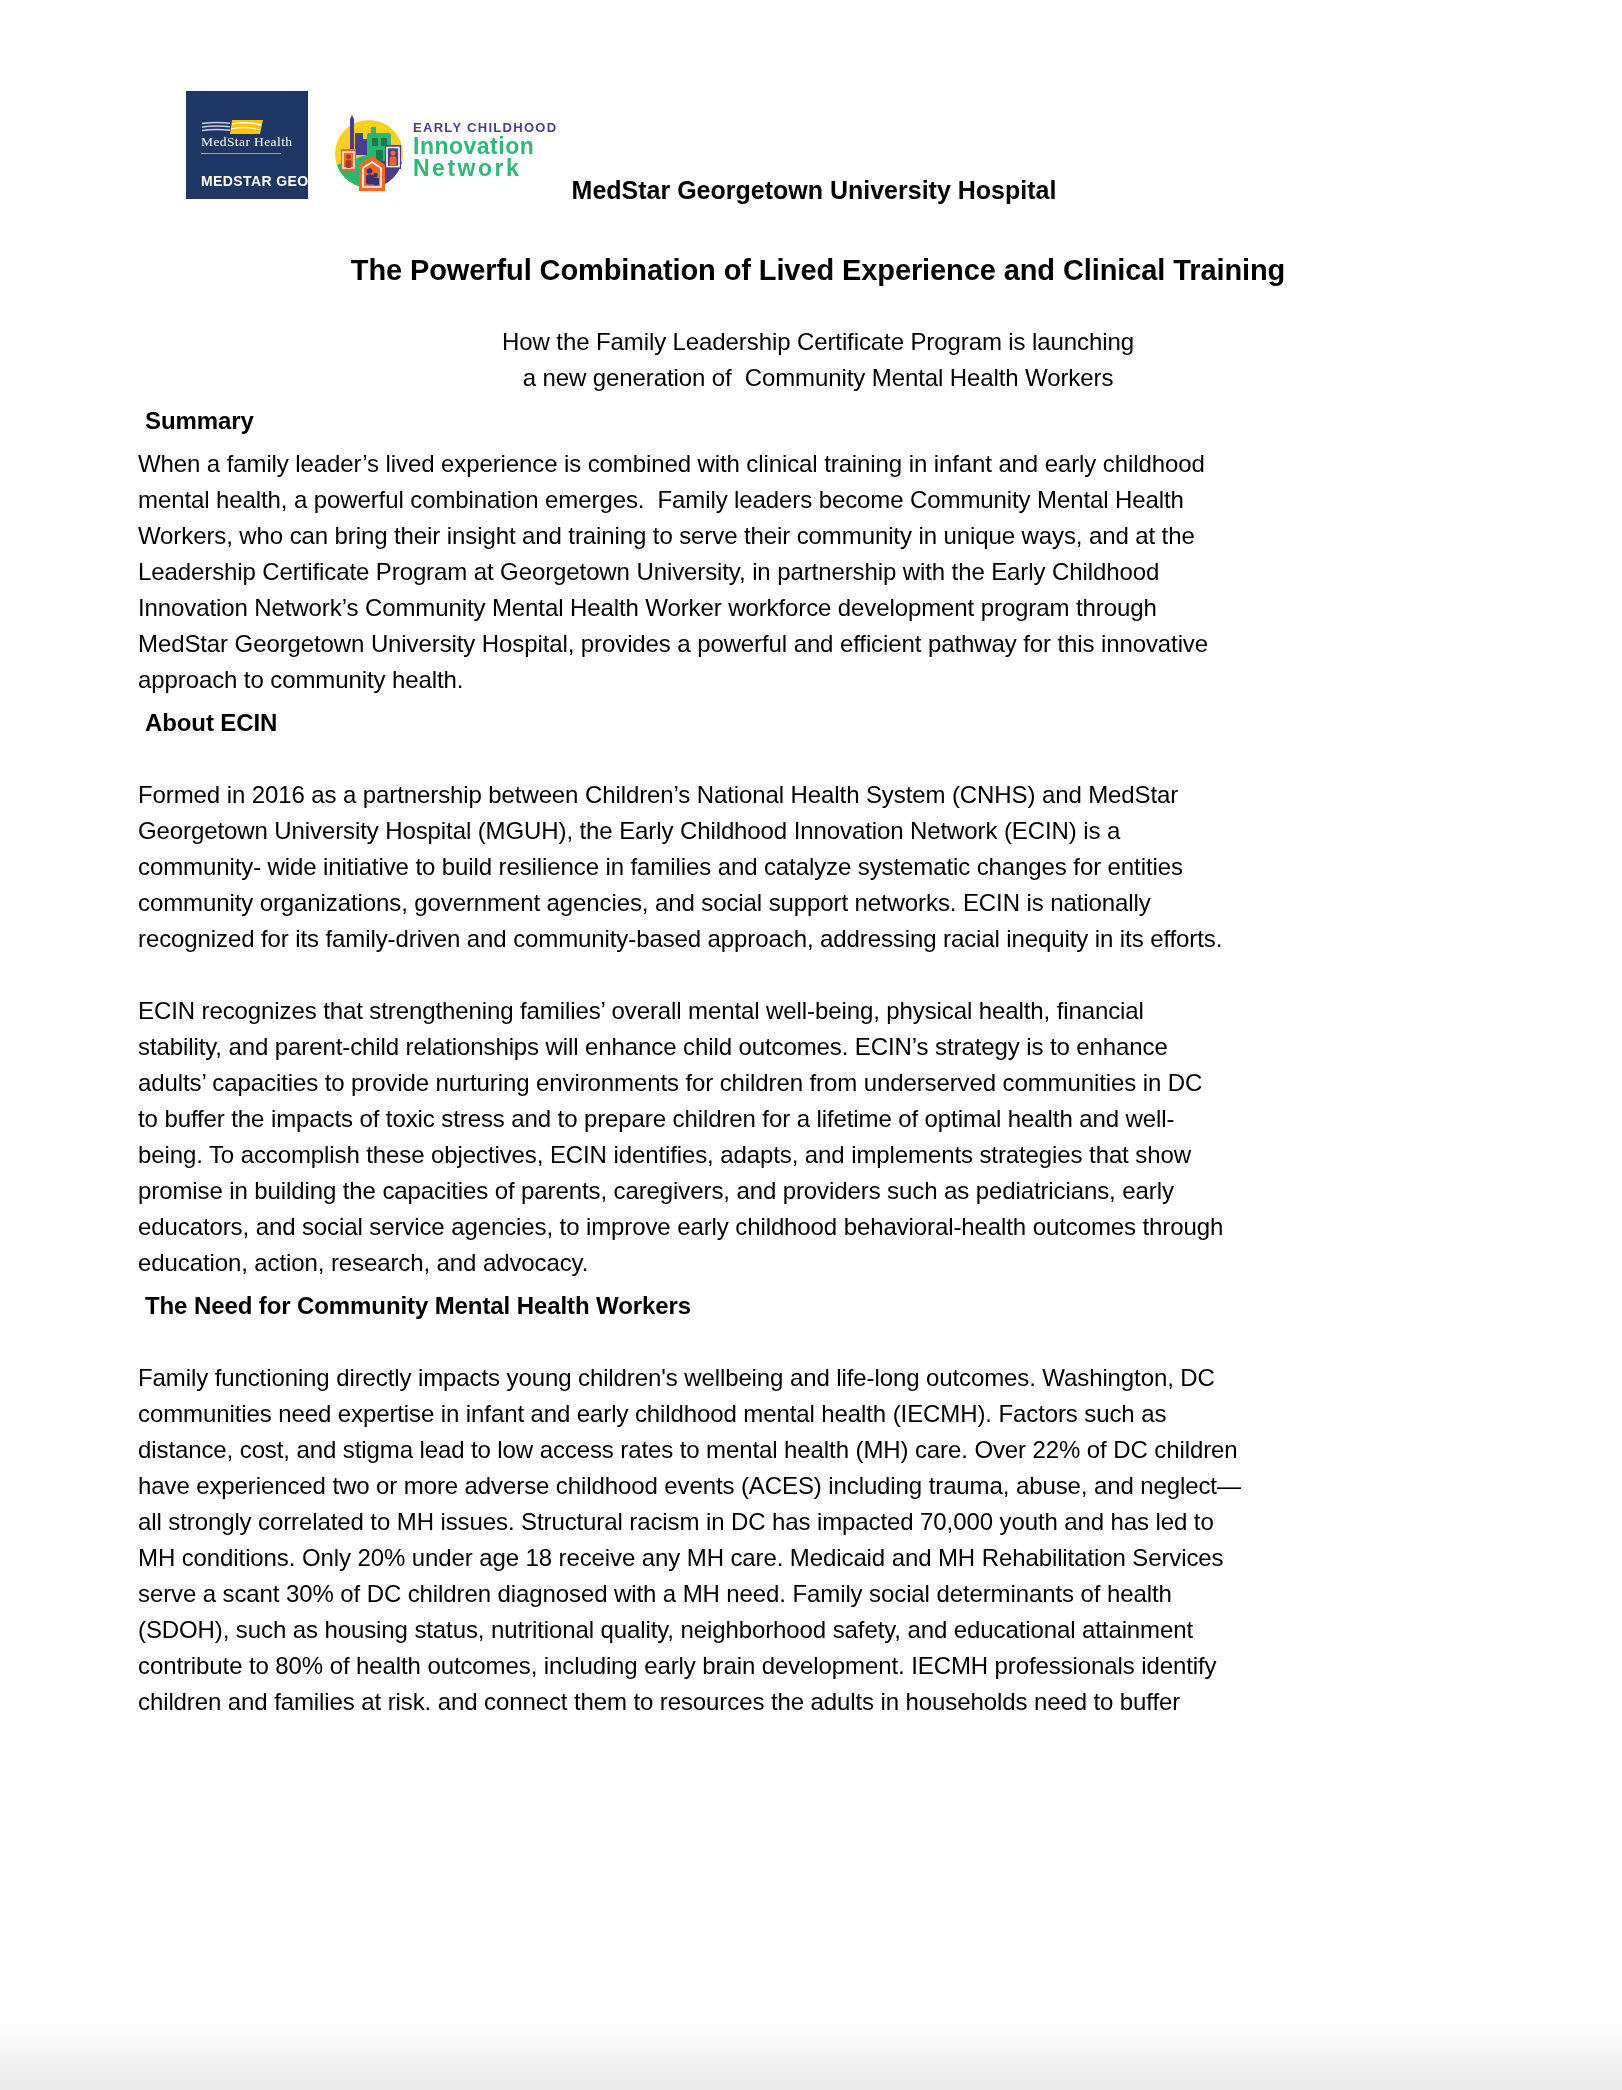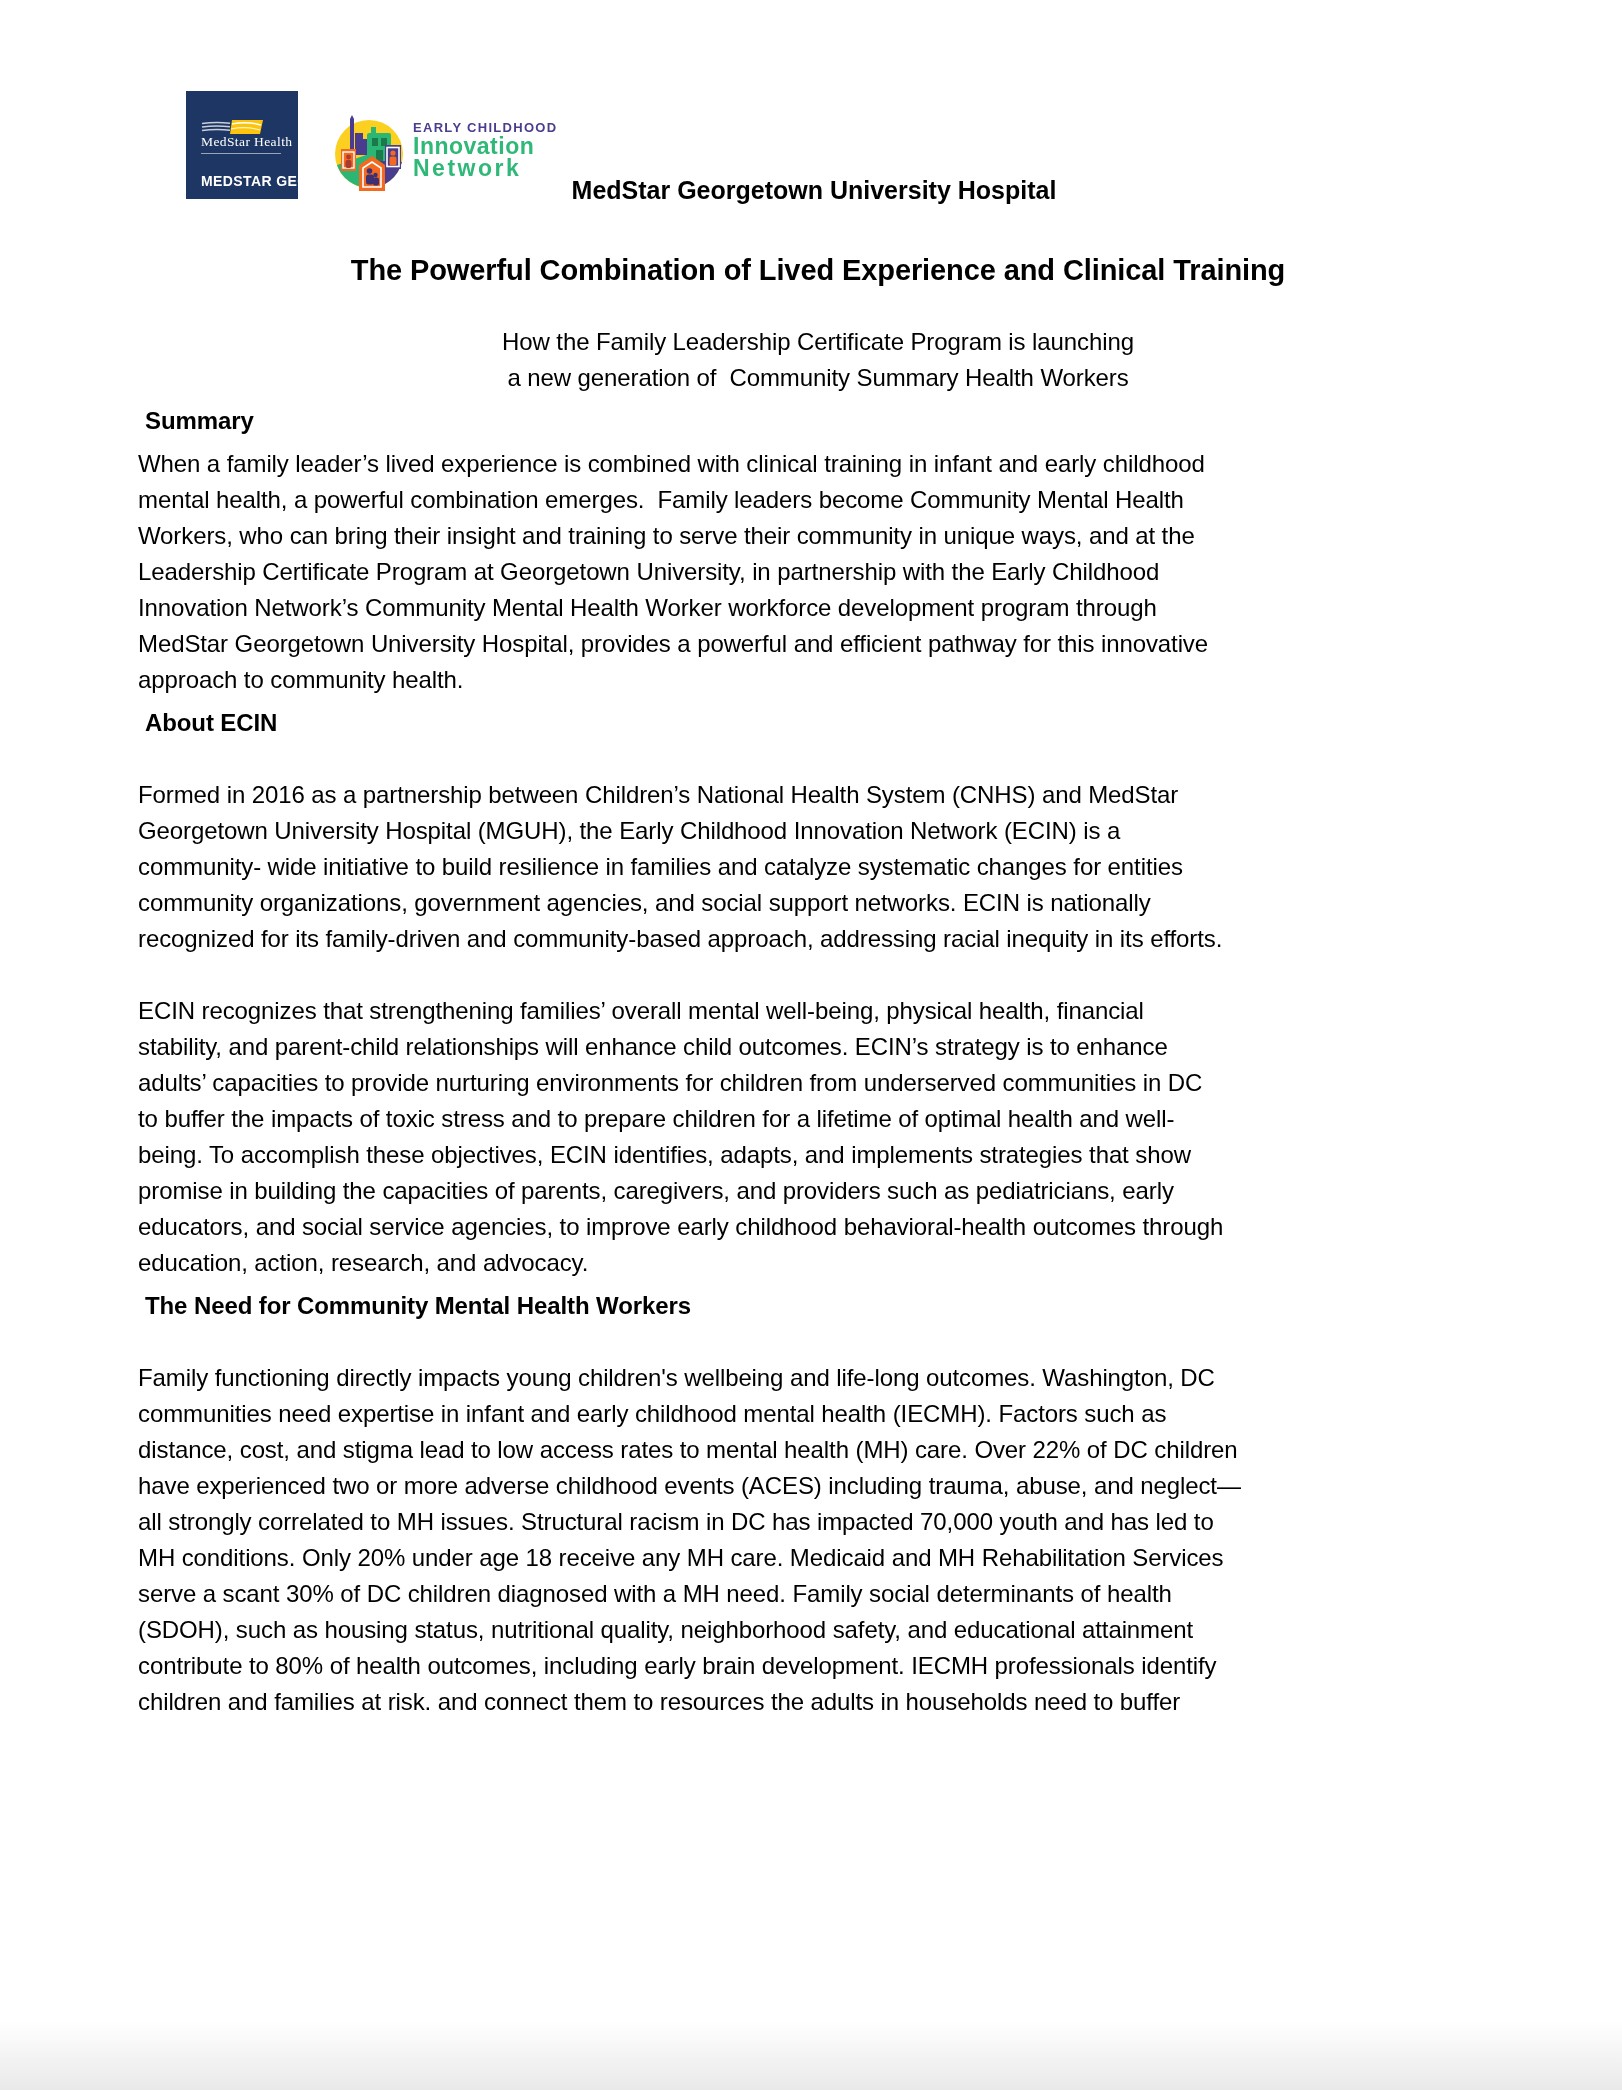--- a/index.html
+++ b/index.html
@@ -9,21 +9,21 @@
     height:2090px;
     background:#ffffff;
     overflow:hidden;
     font-family:"Liberation Sans", sans-serif;
     color:#000000;
   }
 
   
   .medstar-logo{
     position:absolute; left:186px; top:91px;
-    width:112px; height:108px;
+    width:122px; height:108px;
     background:#1d3663;
   }
   .ms-emblem{position:absolute; left:15px; top:29px;}
   .ms-brand{
     position:absolute; left:15px; top:43px;
     font-family:"Liberation Serif", serif;
     font-size:13.5px; color:#ffffff; white-space:pre; letter-spacing:.4px;
   }
   .ms-rule{
     position:absolute; left:15px; top:62px; width:80px; height:1px;
@@ -139,21 +139,21 @@
   </div>
 
   <div class="org-title">MedStar Georgetown University Hospital</div>
 
   <div class="content">
 
     <div class="doc-title">The Powerful Combination of Lived Experience and Clinical Training</div>
 
     <div class="subtitle mt36">
         <div>How the Family Leadership Certificate Program is launching</div>
-        <div>a new generation of  Community Summary Health Workers</div>
+        <div>a new generation of  Community Mental Health Workers</div>
       </div>
 
     <h3 class="mt72">Summary</h3>
     <div class="para">
         <div>When a family leader’s lived experience is combined with clinical training in infant and early childhood</div>
         <div>mental health, a powerful combination emerges.  Family leaders become Community Mental Health</div>
         <div>Workers, who can bring their insight and training to serve their community in unique ways, and at the</div>
         <div>Leadership Certificate Program at Georgetown University, in partnership with the Early Childhood</div>
         <div>Innovation Network’s Community Mental Health Worker workforce development program through</div>
         <div>MedStar Georgetown University Hospital, provides a powerful and efficient pathway for this innovative</div>

